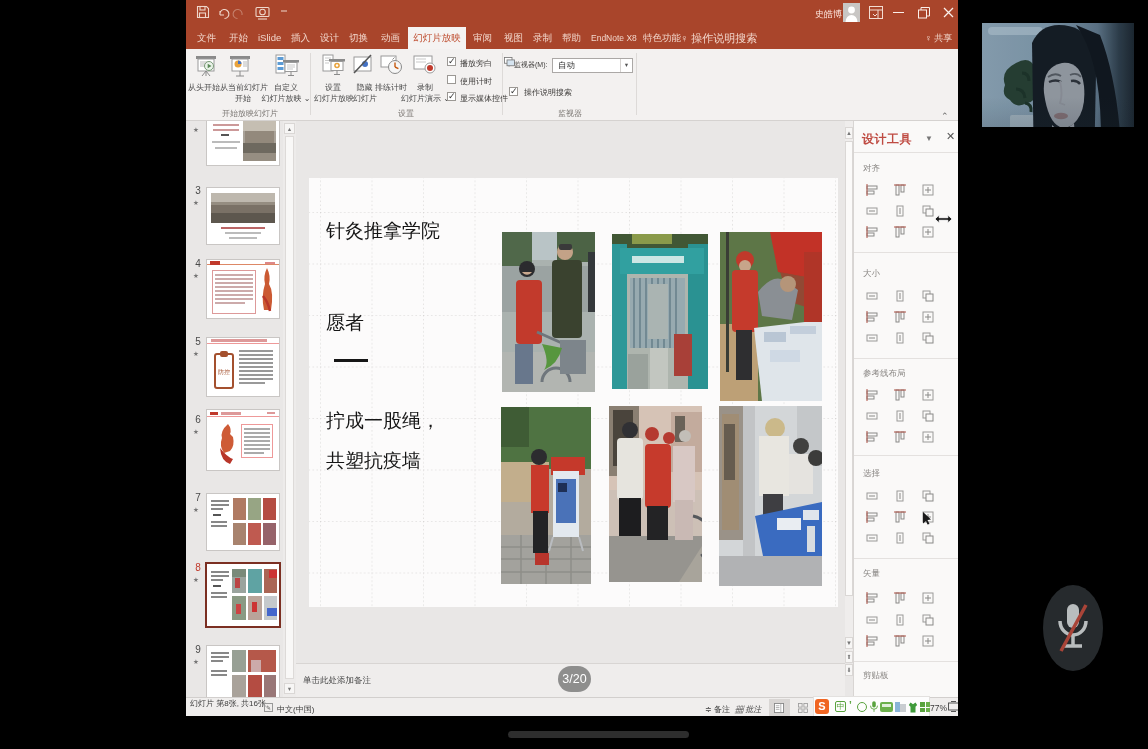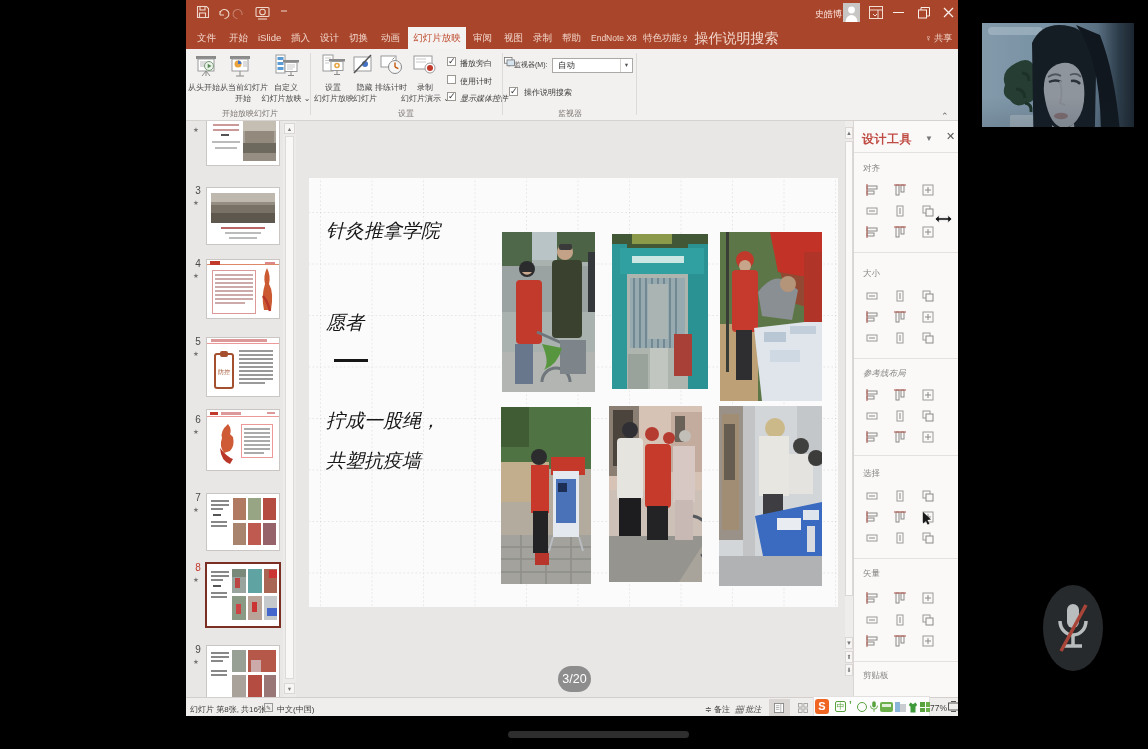--- a/index.html
+++ b/index.html
@@ -24,21 +24,21 @@
   
   #content { position:absolute; left:0; top:121px; width:772px; height:576px; background:#E9E7E6; }
 
   
   #thumbs { position:absolute; left:0; top:121px; width:110px; height:576px; background:#E9E7E6; overflow:hidden; }
   .thumb { position:absolute; left:21px; width:72px; background:#FFF; box-shadow:0 0 0 1px #C9C6C4; overflow:hidden; }
   .tnum { position:absolute; left:5px; width:14px; font-size:10px; color:#4a4a4a; text-align:center; }
   .tstar { position:absolute; left:7px; width:10px; font-size:6.5px; color:#777; }
 
   
-  #slidearea { position:absolute; left:110px; top:121px; width:549px; height:542px; background:#E9E7E6; overflow:hidden;font-style:italic; }
+  #slidearea { position:absolute; left:110px; top:121px; width:549px; height:542px; background:#E9E7E6; overflow:hidden; }
   #canvas { position:absolute; left:13px; top:57px; width:529px; height:429px; background:#FCFBFB; }
   .sl-line { position:absolute; left:17px; font-size:19px; letter-spacing:0px; color:#161616; white-space:nowrap; }
   .photo { position:absolute; overflow:hidden; }
   #vscroll { position:absolute; left:659px; top:121px; width:8px; height:542px; background:#EFEDEC; }
   .scrbtn { position:absolute; left:0; width:8px; height:12px; background:#F7F6F5; border:1px solid #DAD7D5; color:#777; font-size:6px; text-align:center; line-height:10px; }
 
   
   #rpanel { position:absolute; left:667px; top:121px; width:105px; height:576px; background:#FAF9F8; border-left:1px solid #D8D5D3; }
   .sect { position:absolute; left:9px; font-size:8.5px; color:#8a8784; }
   .sline { position:absolute; left:0; width:105px; height:1px; background:#E4E1DF; }
@@ -104,21 +104,21 @@
       <div class="tab" style="left:134px">设计</div>
       <div class="tab" style="left:163px">切换</div>
       <div class="tab" style="left:195px">动画</div>
       <div class="tab" style="left:222px;width:58px;background:#F5F3F2;color:#BE4B2D;text-align:center;">幻灯片放映</div>
       <div class="tab" style="left:287px">审阅</div>
       <div class="tab" style="left:318px">视图</div>
       <div class="tab" style="left:347px">录制</div>
       <div class="tab" style="left:376px">帮助</div>
       <div class="tab" style="left:405px;font-size:8.5px;">EndNote X8</div>
       <div class="tab" style="left:457px">特色功能</div>
-      <div class="tab" style="left:494px;font-size:14px;">♀ 操作说明搜索</div>
+      <div class="tab" style="left:494px;font-size:11px;">♀ 操作说明搜索</div>
       <div class="tab" style="left:739px;font-size:9px;">♀ 共享</div>
     </div>
     <div id="ribbon">
 
       <svg class="abs" style="left:8px;top:5px" width="24" height="24" viewBox="0 0 24 24">
         <rect x="2" y="2" width="20" height="3" fill="#8a8a8a"></rect>
           <rect x="4" y="5" width="16" height="12" fill="#FFF" stroke="#9a9a9a"></rect>
         <path d="M6 8 h8 M6 10 h8 M6 12 h5" stroke="#b9b9b9" stroke-width="1"></path>
         <circle cx="15" cy="12" r="4.5" fill="#EAF3E9" stroke="#7a9a78"></circle>
           <path d="M13.7 9.8 L17.5 12 L13.7 14.2 Z" fill="#5B8A58"></path>
@@ -178,21 +178,21 @@
       <div class="btxt" style="left:167px;top:33px;width:23px;">隐藏<br>幻灯片</div>
       <div class="btxt" style="left:188px;top:33px;width:34px;">排练计时</div>
       <div class="btxt" style="left:215px;top:33px;width:48px;">录制<br>幻灯片演示 ⌄</div>
       <div class="glabel" style="left:212px;">设置</div>
 
       <div class="cbx on" style="left:261px;top:8px;"></div>
       <div class="cblab" style="left:274px;top:9px;">播放旁白</div>
       <div class="cbx" style="left:261px;top:26px;"></div>
       <div class="cblab" style="left:274px;top:27px;">使用计时</div>
       <div class="cbx on" style="left:261px;top:43px;"></div>
-      <div class="cblab" style="left:274px;top:44px;font-style:italic;">显示媒体控件</div>
+      <div class="cblab" style="left:274px;top:44px;">显示媒体控件</div>
       <div class="gsep" style="left:316px;"></div>
 
       <svg class="abs" style="left:318px;top:8px" width="11" height="10" viewBox="0 0 13 12">
         <rect x="0.5" y="0.5" width="9" height="7" fill="#FFF" stroke="#777"></rect>
           <rect x="3.5" y="3.5" width="9" height="7" fill="#D6E4F0" stroke="#777"></rect>
           <path d="M6 10.5 v1" stroke="#777"></path>
       </svg>
       <div class="cblab" style="left:328px;top:11px;font-size:7px;">监视器(M):</div>
       <div class="abs" style="left:366px;top:9px;width:81px;height:15px;background:#FFF;border:1px solid #ABA8A6;font-size:8.5px;color:#333;line-height:13px;padding-left:5px;">自动<span style="position:absolute;right:0;top:0;width:12px;height:13px;border-left:1px solid #D5D2D0;color:#555;font-size:5.5px;text-align:center;line-height:13px;">▼</span></div>
       <div class="cbx on" style="left:323px;top:38px;"></div>
@@ -579,21 +579,21 @@
           <path d="M3 6 h6" stroke="#8a8a88"></path>
         </svg>
       <svg class="abs" style="left:40px;top:211px" width="12" height="12" viewBox="0 0 12 12">
           <rect x="3" y="1" width="6" height="10" fill="none" stroke="#9a9a98"></rect>
           <path d="M6 3 v6" stroke="#8a8a88"></path>
         </svg>
       <svg class="abs" style="left:68px;top:211px" width="12" height="12" viewBox="0 0 12 12">
           <rect x="1" y="1" width="7" height="7" fill="none" stroke="#9a9a98"></rect>
           <rect x="4" y="4" width="7" height="7" fill="#FAF9F8" stroke="#8a8a88"></rect>
         </svg>
-      <div class="sect" style="top:247px;font-style:italic;">参考线布局</div>
+      <div class="sect" style="top:247px;">参考线布局</div>
       <svg class="abs" style="left:12px;top:268px" width="12" height="12" viewBox="0 0 12 12">
           <rect x="1" y="2" width="10" height="3" fill="none" stroke="#8a8a88"></rect>
           <rect x="1" y="7" width="7" height="3" fill="none" stroke="#8a8a88"></rect>
           <path d="M1 0 v12" stroke="#b05548"></path>
         </svg>
       <svg class="abs" style="left:40px;top:268px" width="12" height="12" viewBox="0 0 12 12">
           <rect x="2" y="1" width="3" height="10" fill="none" stroke="#8a8a88"></rect>
           <rect x="7" y="1" width="3" height="7" fill="none" stroke="#8a8a88"></rect>
           <path d="M0 1 h12" stroke="#b05548"></path>
         </svg>
@@ -708,22 +708,25 @@
           <path d="M3 6 h6 M6 3 v6" stroke="#8a8a88"></path>
         </svg>
       <div class="sect" style="top:549px;">剪贴板</div>
       <svg class="abs" style="left:80px;top:92px" width="19" height="12" viewBox="0 0 22 13">
           <path d="M1 6.5 L6 2 V5 H16 V2 L21 6.5 L16 11 V8 H6 V11 Z" fill="#1a1a1a" stroke="#FFF" stroke-width="1"></path>
         </svg>
       <svg class="abs" style="left:68px;top:390px" width="10" height="14" viewBox="0 0 10 14">
           <path d="M1 1 L9 8.5 L5.5 9 L7.5 13 L5.5 13.6 L4 10 L1 12.5 Z" fill="#1a1a1a"></path>
         </svg>
     </div>
+    <div id="notes">
+      <div class="abs" style="left:7px;top:11px;font-size:8.5px;color:#4a4a4a;">单击此处添加备注</div>
+    </div>
     <div id="statusbar">
-      <div class="abs" style="left:4px;top:6px;">幻灯片 第8张, 共16张</div>
+      <div class="abs" style="left:4px;top:0;">幻灯片 第8张, 共16张</div>
       <div class="abs" style="left:78px;top:5px;width:9px;height:9px;border:1px solid #999;font-size:6px;color:#666;text-align:center;line-height:8px;">✎</div>
       <div class="abs" style="left:91px;top:6px;">中文(中国)</div>
       <div class="abs" style="left:519px;top:6px;">≑ 备注</div>
       <div class="abs" style="left:549px;top:6px;font-style:italic;">▦ 批注</div>
       <div class="abs" style="left:583px;top:1px;width:21px;height:17px;background:#D9D6D4;"></div>
       <svg class="abs" style="left:588px;top:5px" width="10" height="10" viewBox="0 0 11 11">
           <rect x="0.5" y="0.5" width="10" height="10" fill="#FFF" stroke="#888"></rect>
           <path d="M2 3 h4 M2 5 h4 M2 7 h4 M7.5 0.5 v10" stroke="#999" stroke-width="0.8"></path>
         </svg>
       <svg class="abs" style="left:612px;top:5px" width="10" height="10" viewBox="0 0 11 11">

